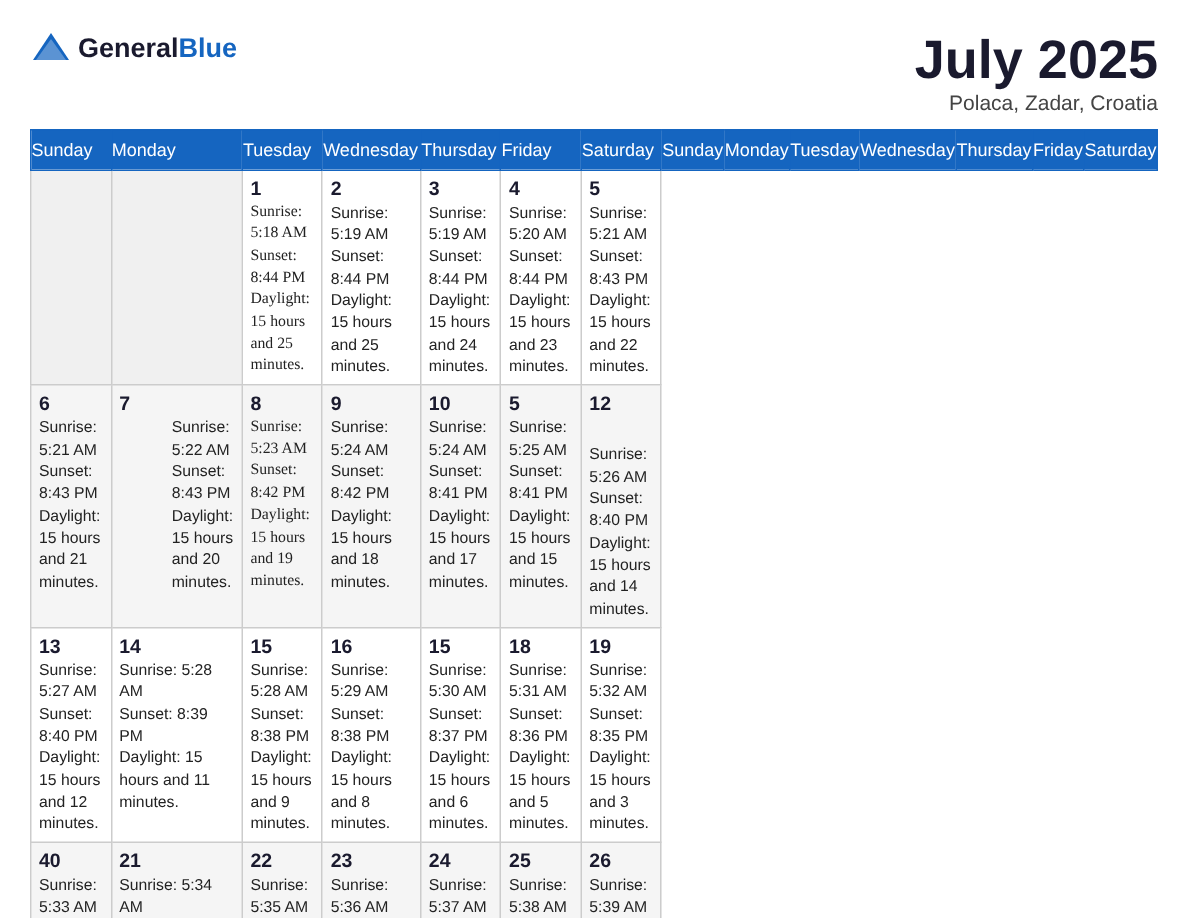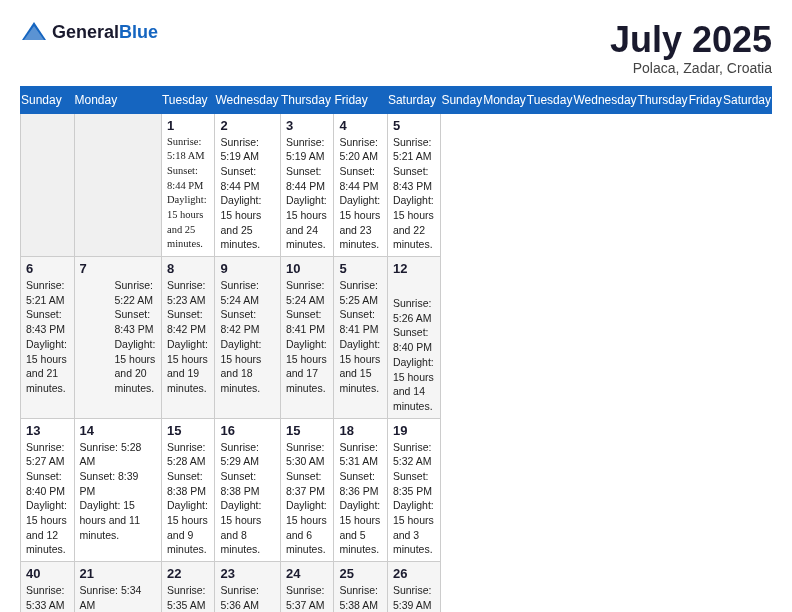--- a/index.html
+++ b/index.html
@@ -175,21 +175,21 @@
 Daylight: 15 hours and 21 minutes.</div>
         </td>
         <td>
           <span class="day-num">7</span>
           <div class="cell-text" style="white-space: pre-line; margin-left: 35px;">Sunrise: 5:22 AM
 Sunset: 8:43 PM
 Daylight: 15 hours and 20 minutes.</div>
         </td>
         <td>
           <span class="day-num">8</span>
-          <div class="cell-text" style="white-space: pre-line;">Sunrise: 5:23 AM
+          <div class="cell-text" style="white-space: pre-line; font-family: Liberation Serif, serif;">Sunrise: 5:23 AM
 Sunset: 8:42 PM
 Daylight: 15 hours and 19 minutes.</div>
         </td>
         <td>
           <span class="day-num">9</span>
           <div class="cell-text" style="white-space: pre-line;">Sunrise: 5:24 AM
 Sunset: 8:42 PM
 Daylight: 15 hours and 18 minutes.</div>
         </td>
         <td>

